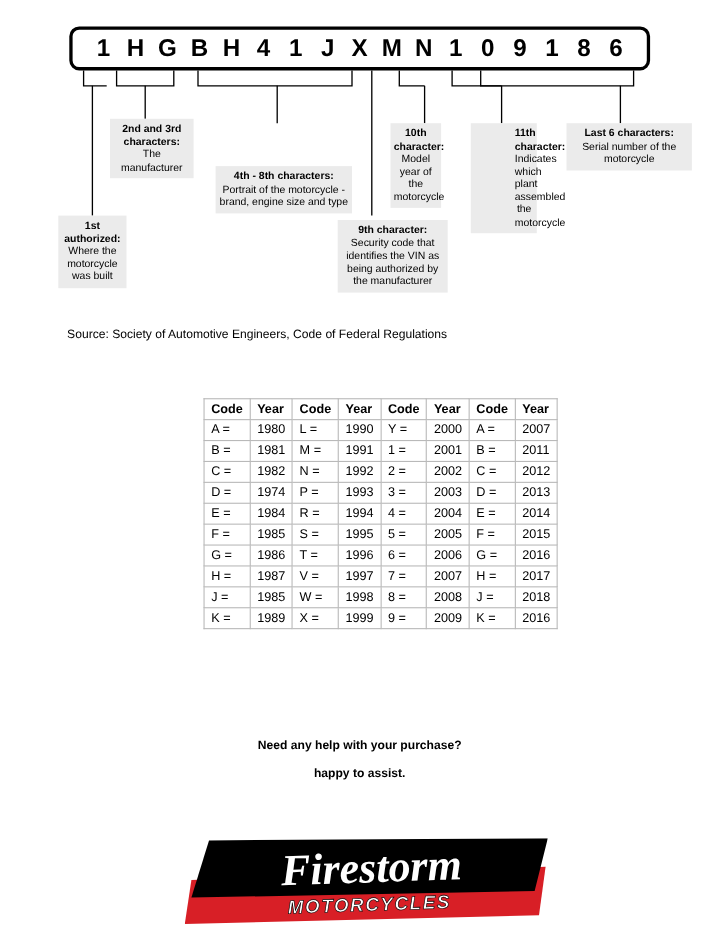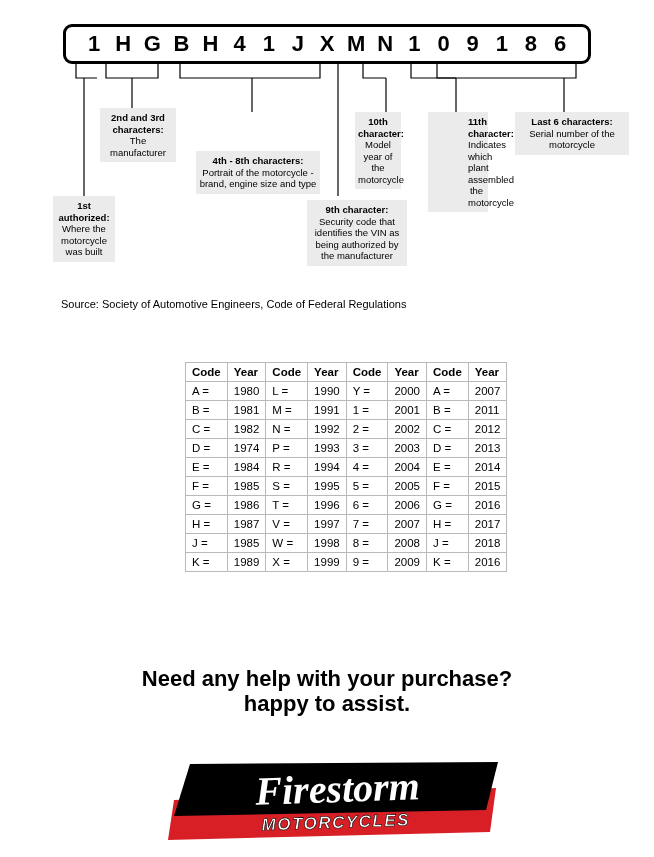--- a/index.html
+++ b/index.html
@@ -103,21 +103,21 @@
     margin-left: 19px;
   }
 
   
   .help {
     position: absolute;
     left: 47px;
     top: 666px;
     width: 560px;
     text-align: center;
-    font-size: 22px;
+    font-size: 11px;
     font-weight: bold;
     line-height: 25px;
   }
 
   
   .logo {
     position: absolute;
     left: 168px;
     top: 762px;
     width: 330px;

